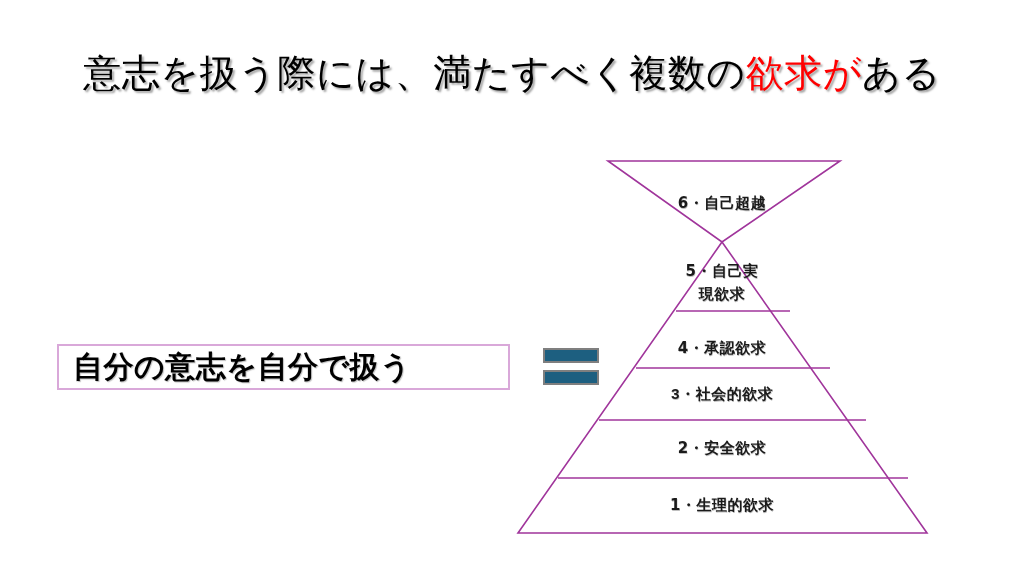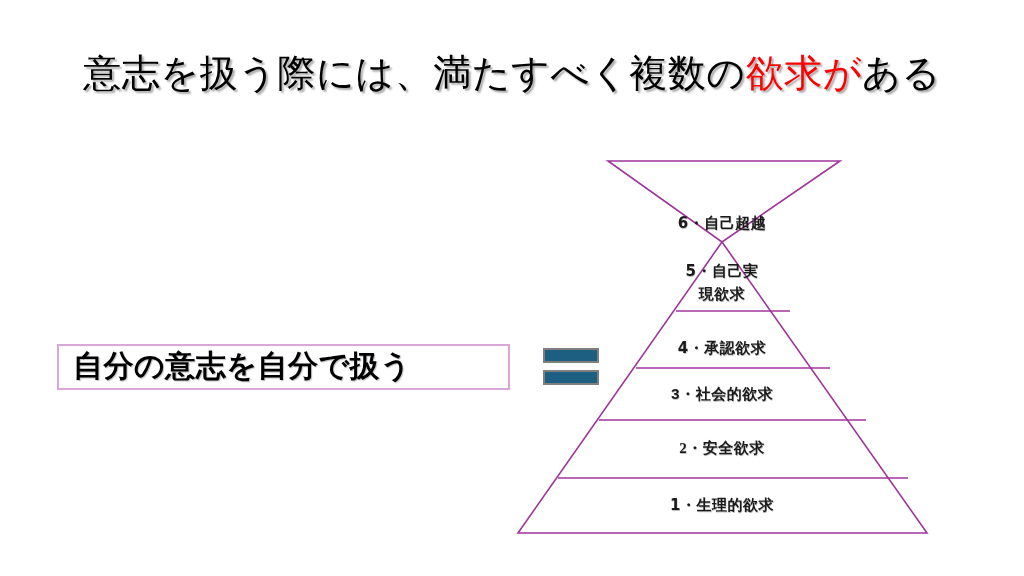--- a/index.html
+++ b/index.html
@@ -47,20 +47,21 @@
   #statement-box {
     position: absolute;
     left: 57px;
     top: 344px;
     width: 453px;
     height: 46px;
     border: 2px solid #d9a8d9;
     background: #ffffff;
     box-sizing: border-box;
     display: flex;
+    align-items: center;
   }
   #statement-text {
     font-size: 30px;
     font-weight: bold;
     color: #000000;
     padding-left: 14px;
     letter-spacing: 0.5px;
     white-space: nowrap;
     text-shadow: 1px 1px 1px rgba(0,0,0,0.25);
   }
@@ -138,29 +139,29 @@
       <polygon points="108,11 340,11 222,92" fill="#ffffff" stroke="#a0359b" stroke-width="1.6"></polygon>
 
       <polygon points="222,92 427,383 18,383" fill="#ffffff" stroke="#a0359b" stroke-width="1.6"></polygon>
 
       <line x1="176" y1="161" x2="290" y2="161" stroke="#a0359b" stroke-width="1.6"></line>
       <line x1="136" y1="218" x2="330" y2="218" stroke="#a0359b" stroke-width="1.6"></line>
       <line x1="99" y1="270" x2="366" y2="270" stroke="#a0359b" stroke-width="1.6"></line>
       <line x1="58" y1="328" x2="408" y2="328" stroke="#a0359b" stroke-width="1.6"></line>
     </svg>
 
-    <div class="tier-label" style="left:132px; top:64px; width:180px;">6・自己超越</div>
+    <div class="tier-label" style="left:132px; top:44px; width:180px;">6・自己超越</div>
 
     <div class="tier-label two-line" style="left:147px; top:110px; width:150px;text-align:center;">
       <div>5・自己実</div>
       <div>現欲求</div>
     </div>
 
     <div class="tier-label" style="left:132px; top:189px; width:180px;">4・承認欲求</div>
 
     <div class="tier-label" style="left:132px; top:235px; width:180px;font-family:Liberation Mono, monospace;">3・社会的欲求</div>
 
-    <div class="tier-label" style="left:132px; top:289px; width:180px;font-family:Liberation Serif, serif;">2・安全欲求</div>
+    <div class="tier-label" style="left:132px; top:289px; width:180px;">2・安全欲求</div>
 
     <div class="tier-label" style="left:132px; top:346px; width:180px;text-align:center;">1・生理的欲求</div>
   </div>
 
 </div>
 
 </body></html>

